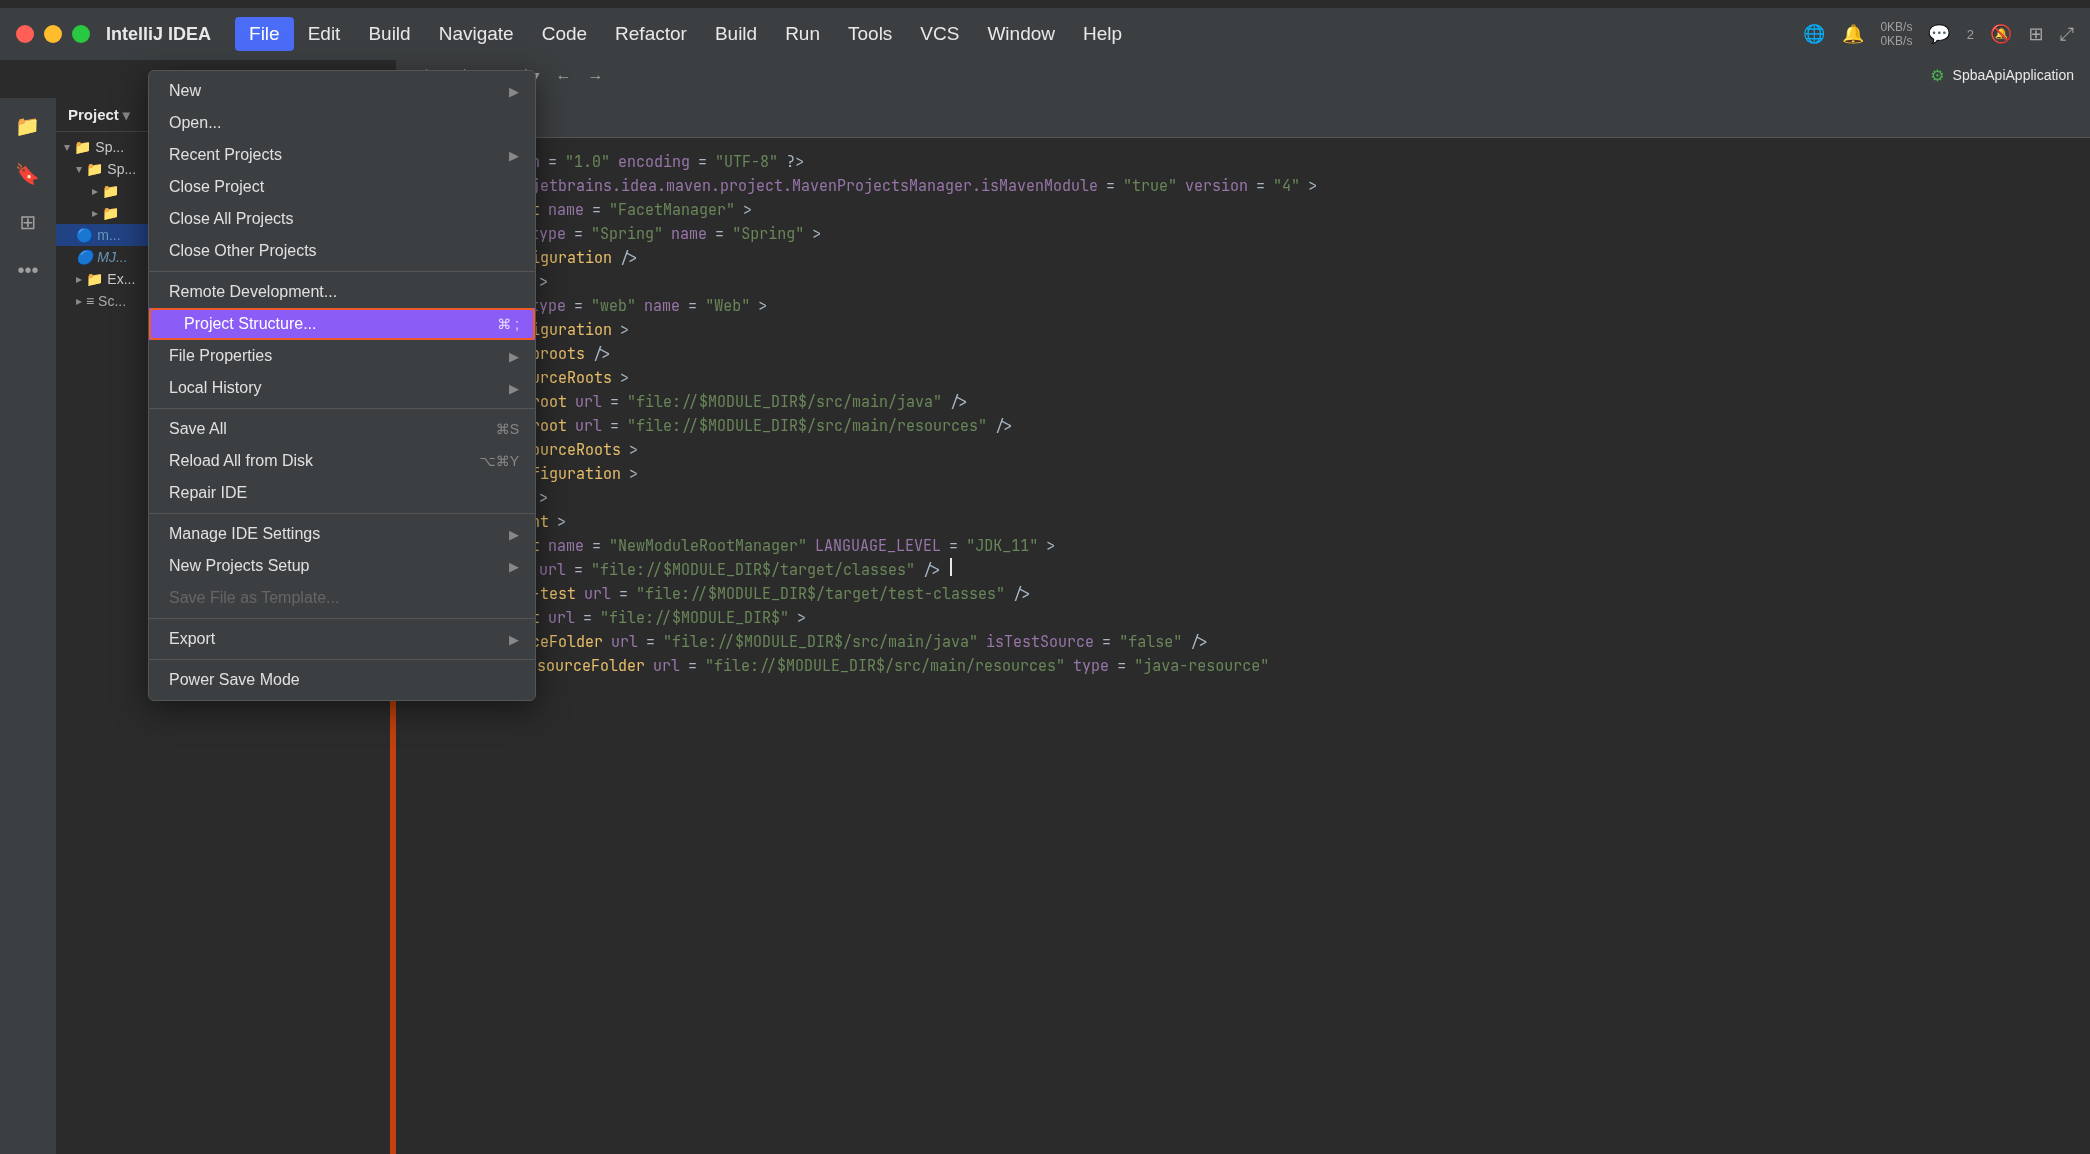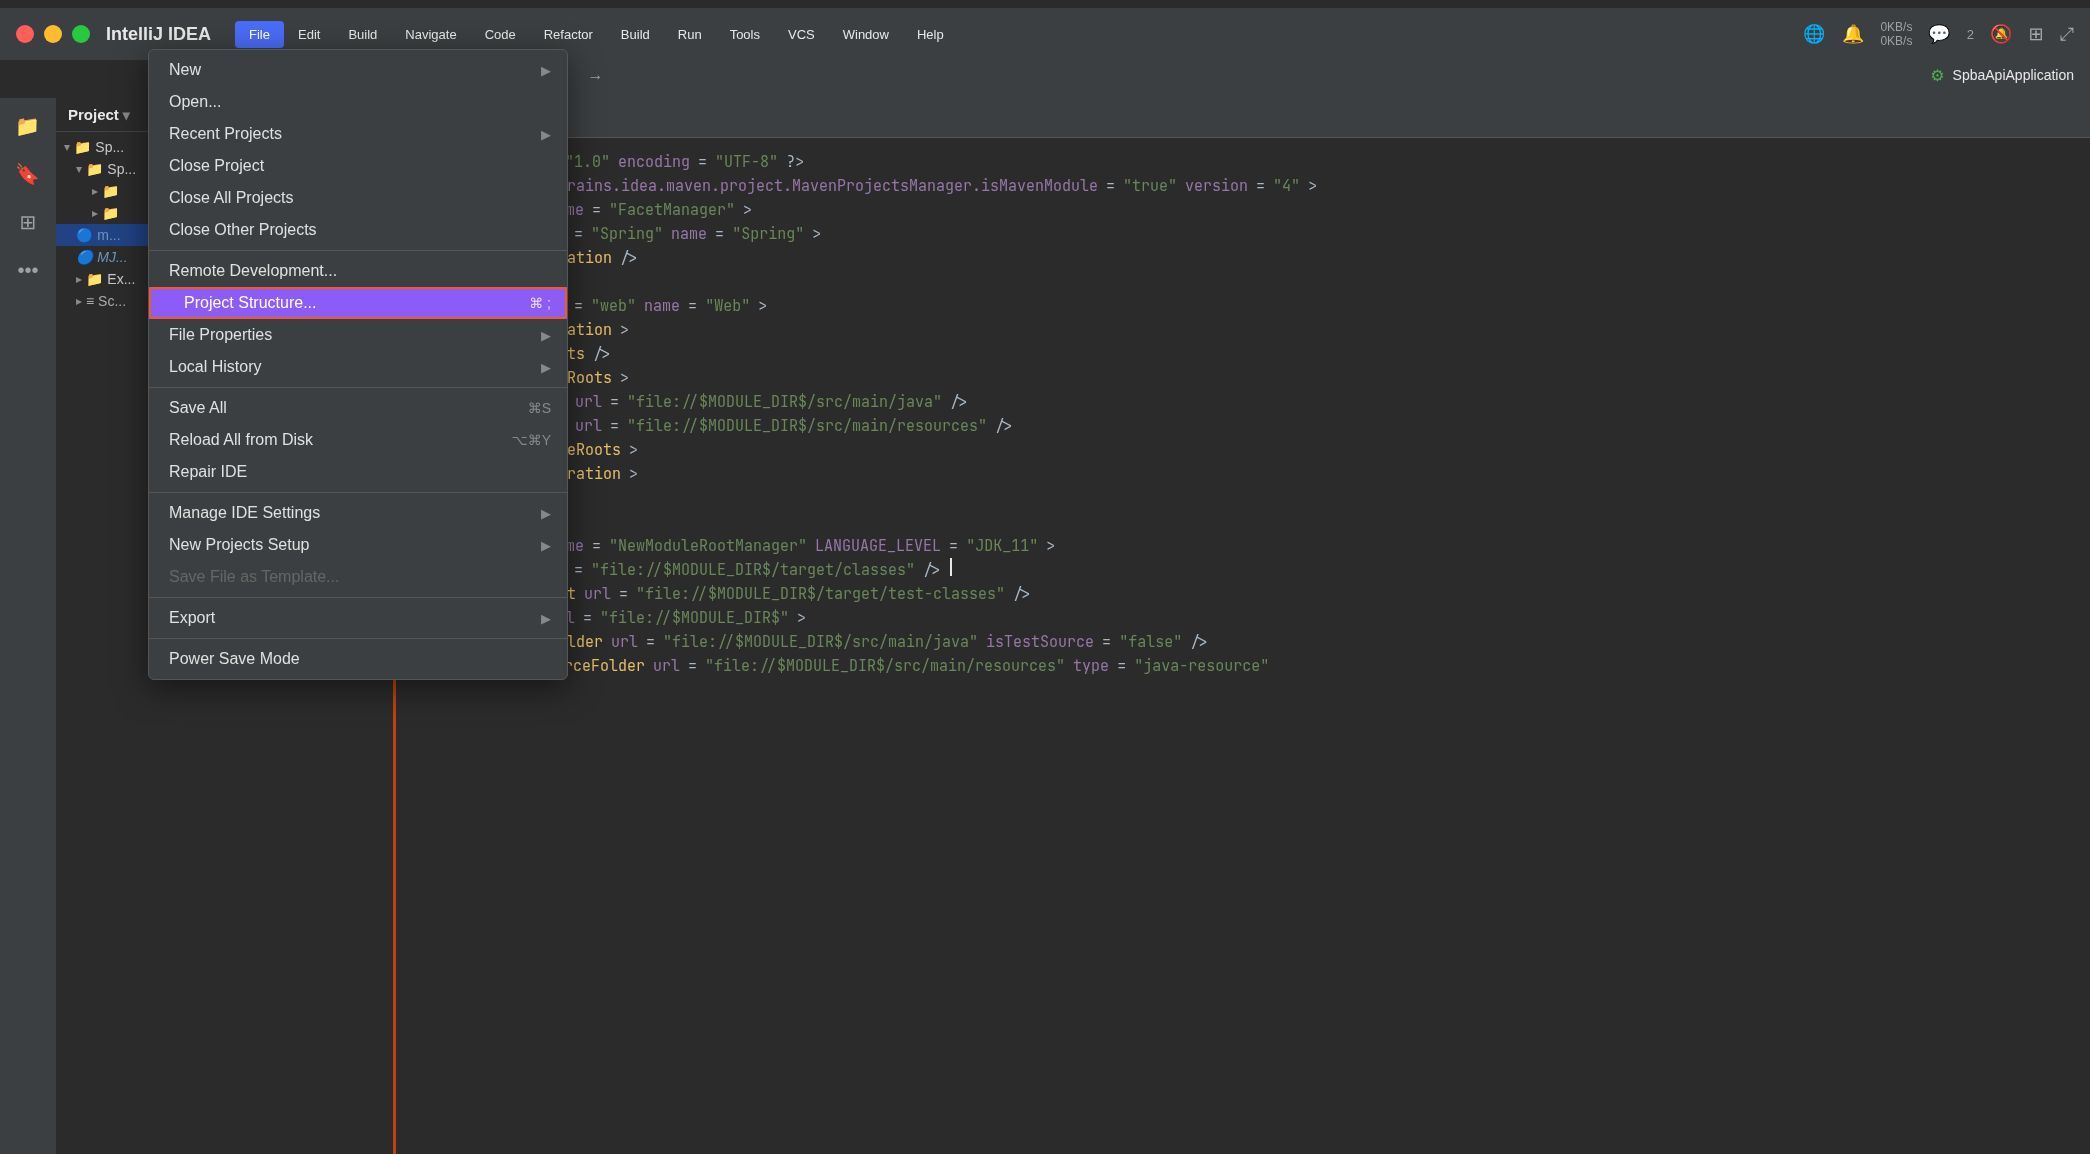--- a/index.html
+++ b/index.html
@@ -45,21 +45,21 @@
     .tl-green { background: #28c840; }
 
     .menu-bar {
       display: flex;
       align-items: center;
       gap: 0;
     }
     .menu-item {
       padding: 6px 14px;
       color: #e8e8e8;
-      font-size: 13px;
+      font-size: 19px;
       cursor: pointer;
       border-radius: 4px;
     }
     .menu-item.file-active {
       background: #4a6cf7;
       color: white;
     }
 
     .titlebar-right {
       margin-left: auto;
@@ -99,21 +99,21 @@
     .sidebar-icon.active { color: #e8e8e8; }
 
     
     .project-panel {
       position: absolute;
       left: 56px;
       top: 98px;
       width: 340px;
       height: calc(100% - 98px);
       background: #2b2b2b;
-      border-right: 3px solid #c2410c;
+      border-right: 6px solid #c2410c;
       z-index: 4;
     }
     .project-header {
       display: flex;
       align-items: center;
       padding: 8px 12px;
       color: #e8e8e8;
       font-size: 15px;
       font-weight: 600;
       border-bottom: 1px solid #444;
@@ -179,23 +179,23 @@
       overflow: hidden;
     }
     .code-line { display: flex; gap: 8px; }
     .xml-tag { color: #e8bf6a; }
     .xml-attr { color: #9876aa; }
     .xml-val { color: #6a8759; }
     .xml-punct { color: #a9b7c6; }
 
     .file-menu-dropdown {
       position: absolute;
-      top: 49px;
+      top: 70px;
       left: 148px;
-      width: 420px;
+      width: 388px;
       background: #3c3f41;
       border: 1px solid #555;
       border-radius: 6px;
       box-shadow: 0 8px 32px rgba(0,0,0,0.5);
       padding: 4px 0;
       z-index: 200;
       font-size: 16px;
     }
 
     .dropdown-item {

